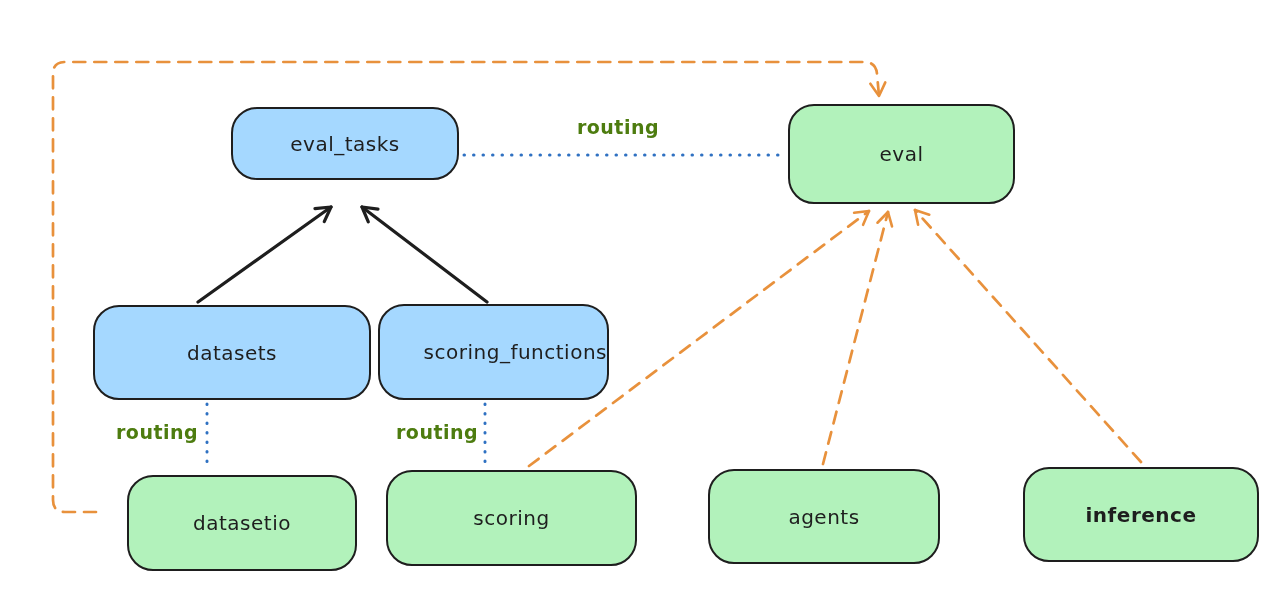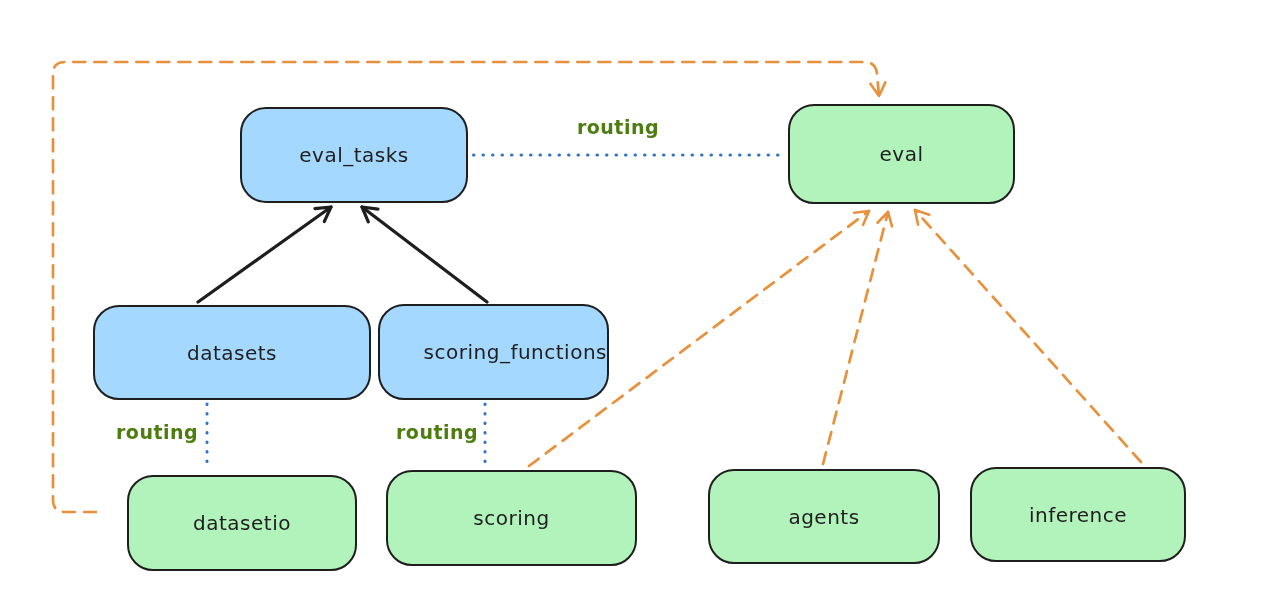--- a/index.html
+++ b/index.html
@@ -29,28 +29,28 @@
     display: flex;
     align-items: center;
     justify-content: center;
     font-size: 20px;
     color: #1e1e1e;
     letter-spacing: 0.5px;
   }
   .node.blue  { background: #a5d8ff; }
   .node.green { background: #b2f2bb; }
 
-  .node-eval-tasks        { left: 240px; top: 107px;  width: 228px; height: 96px; }
+  .node-eval-tasks        { left: 231px; top: 107px;  width: 228px; height: 73px; }
   .node-eval              { left: 788px; top: 104px;  width: 227px; height: 100px; }
   .node-datasets          { left: 93px;  top: 305px;  width: 278px; height: 95px; }
   .node-scoring-functions { left: 378px; top: 304px;  width: 231px; height: 96px; justify-content: flex-end; }
   .node-datasetio         { left: 95px;  top: 475px;  width: 230px; height: 96px; margin-left: 32px; }
   .node-scoring           { left: 386px; top: 470px;  width: 251px; height: 96px; }
   .node-agents            { left: 708px; top: 469px;  width: 232px; height: 95px; }
-  .node-inference         { left: 970px; top: 467px; width: 216px; height: 95px; }
+  .node-inference         { left: 1023px; top: 467px; width: 236px; height: 95px; font-weight: bold; }
 
   .edge-label {
     position: absolute;
     color: #4d7c0f;
     font-size: 19px;
     font-weight: bold;
     letter-spacing: 0.5px;
   }
   .edge-label-top  { left: 572px; top: 116px; width: 92px; text-align: center; }
   .edge-label-left { left: 116px; top: 421px; width: 82px; text-align: right; }

